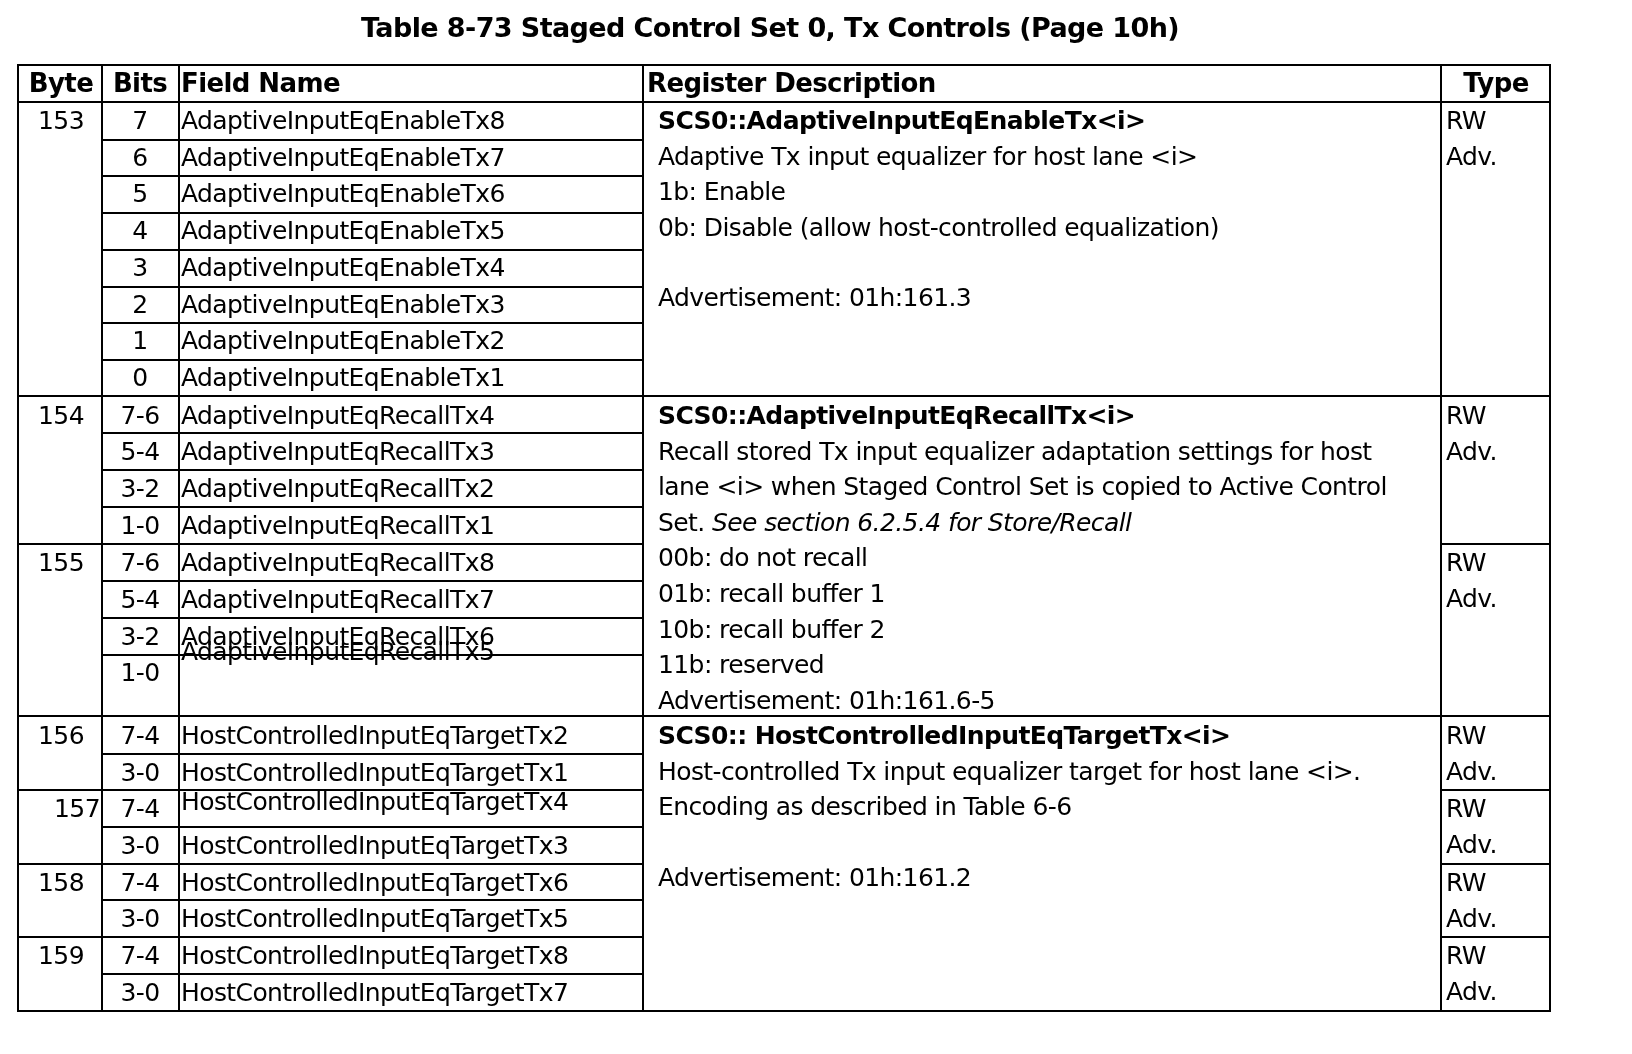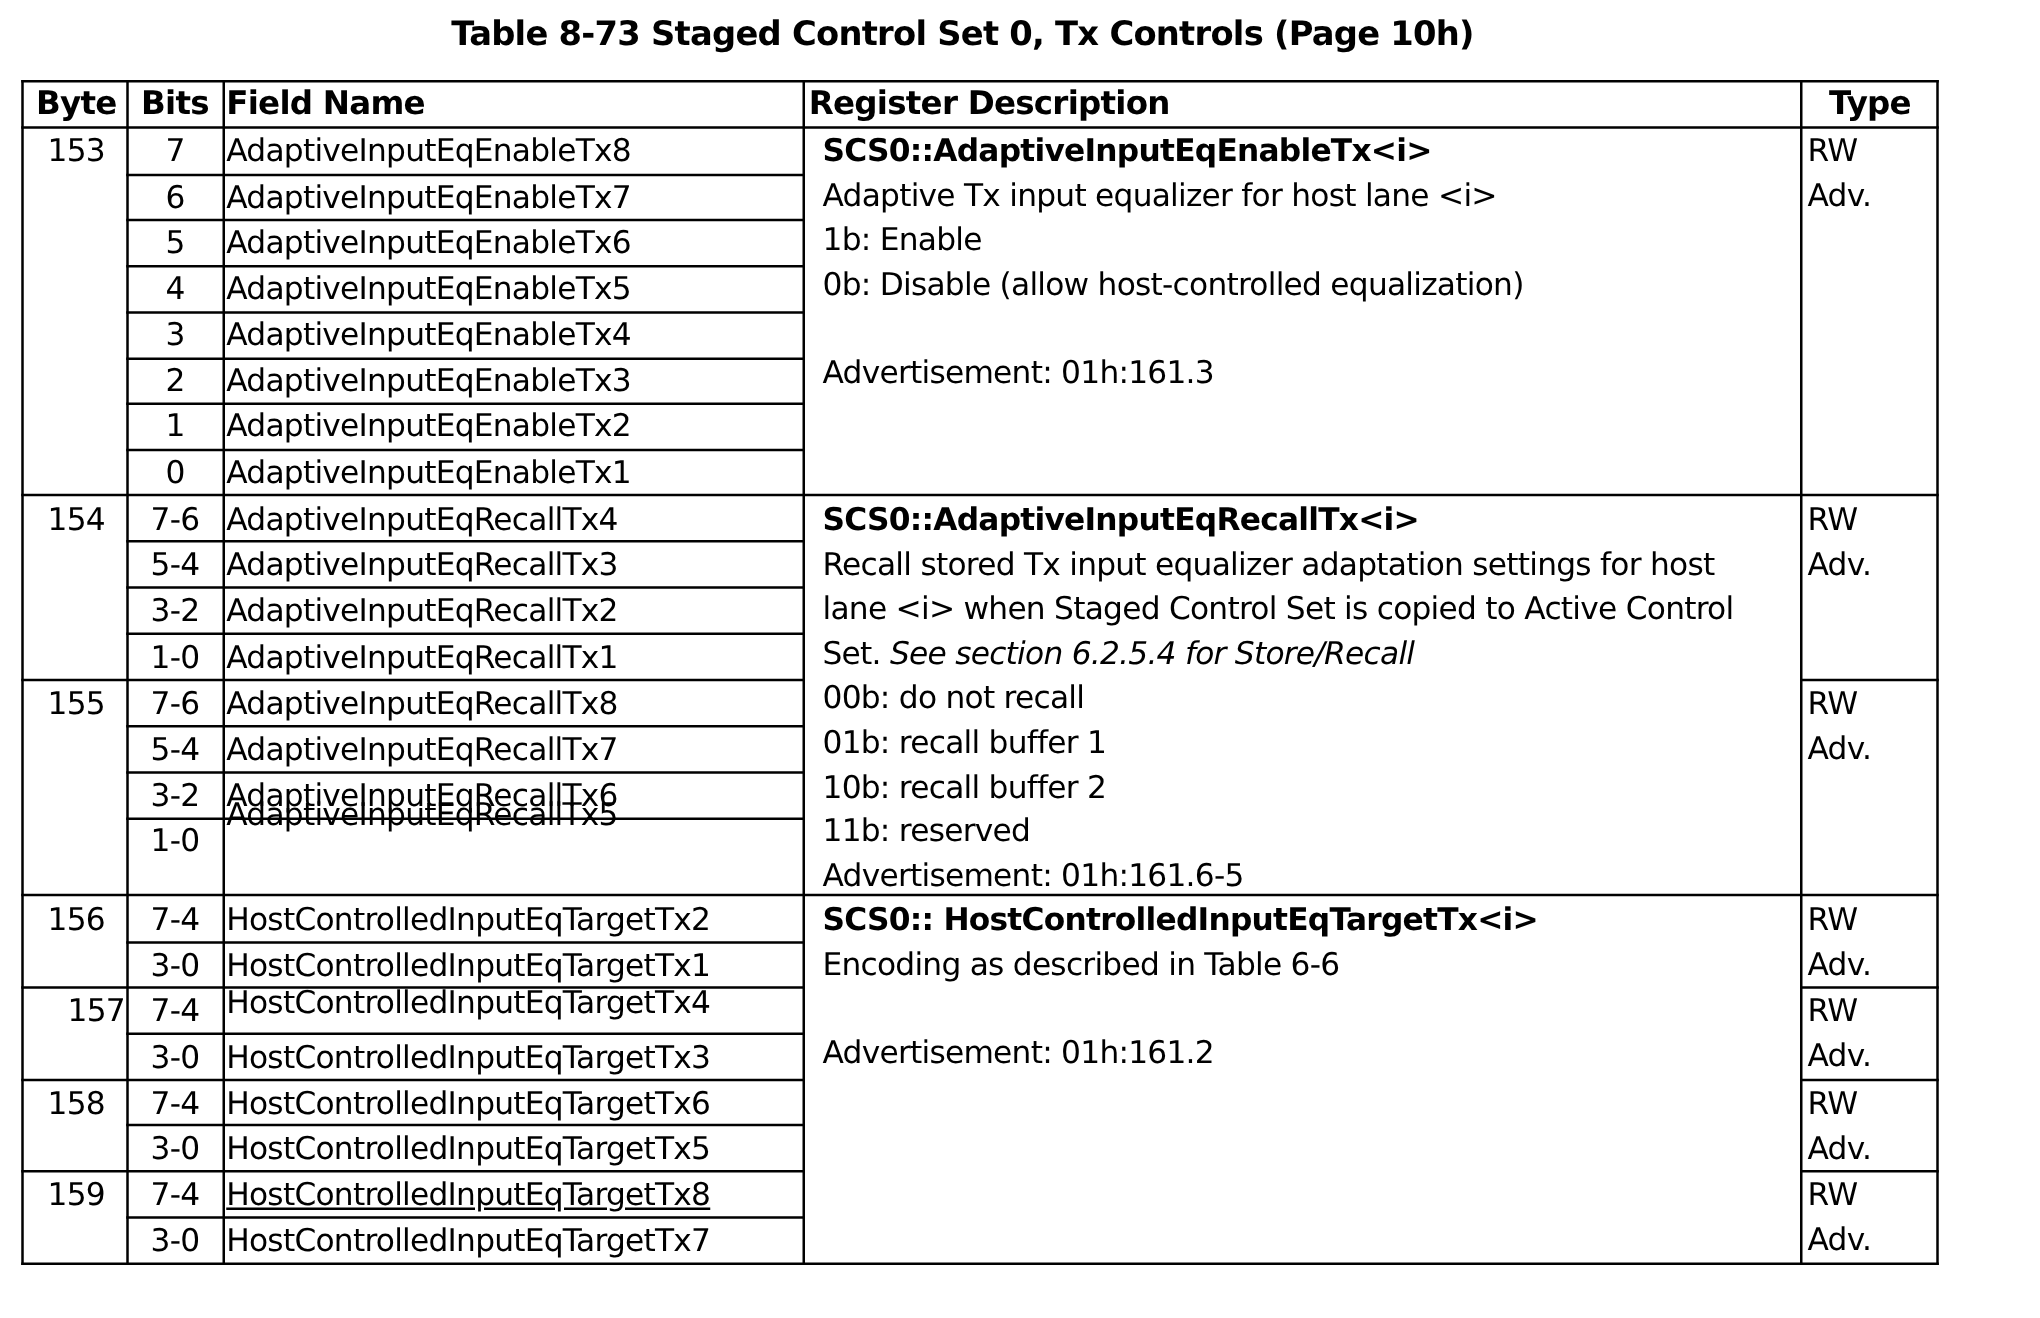--- a/index.html
+++ b/index.html
@@ -44,20 +44,21 @@
     <div>lane &lt;i&gt; when Staged Control Set is copied to Active Control</div>
     <div><span>Set. </span><span class="it">See section 6.2.5.4 for Store/Recall</span></div>
     <div>00b: do not recall</div>
     <div>01b: recall buffer 1</div>
     <div>10b: recall buffer 2</div>
     <div>11b: reserved</div>
     <div>Advertisement: 01h:161.6-5</div>
   </div>
   <div class="cell desc" style="left:643px;top:718px;width:795px;">
     <div class="bold">SCS0:: HostControlledInputEqTargetTx&lt;i&gt;</div>
+    <div>Host-controlled Tx input equalizer target for host lane &lt;i&gt;.</div>
     <div>Encoding as described in Table 6-6</div>
     <div style="height:35px"></div>
     <div>Advertisement: 01h:161.2</div>
   </div>
 <div class="cell c" style="left:102px;top:103px;width:76px;">7</div>
     <div class="cell" style="left:181px;top:103px;width:460px;">AdaptiveInputEqEnableTx8</div>
     <div class="cell c" style="left:102px;top:140px;width:76px;">6</div>
     <div class="cell" style="left:181px;top:140px;width:460px;">AdaptiveInputEqEnableTx7</div>
     <div class="cell c" style="left:102px;top:176px;width:76px;">5</div>
     <div class="cell" style="left:181px;top:176px;width:460px;">AdaptiveInputEqEnableTx6</div>
@@ -93,21 +94,21 @@
     <div class="cell" style="left:181px;top:755px;width:460px;">HostControlledInputEqTargetTx1</div>
     <div class="cell c" style="left:102px;top:791px;width:76px;">7-4</div>
     <div class="cell" style="left:181px;top:784px;width:460px;">HostControlledInputEqTargetTx4</div>
     <div class="cell c" style="left:102px;top:828px;width:76px;">3-0</div>
     <div class="cell" style="left:181px;top:828px;width:460px;">HostControlledInputEqTargetTx3</div>
     <div class="cell c" style="left:102px;top:865px;width:76px;">7-4</div>
     <div class="cell" style="left:181px;top:865px;width:460px;">HostControlledInputEqTargetTx6</div>
     <div class="cell c" style="left:102px;top:901px;width:76px;">3-0</div>
     <div class="cell" style="left:181px;top:901px;width:460px;">HostControlledInputEqTargetTx5</div>
     <div class="cell c" style="left:102px;top:938px;width:76px;">7-4</div>
-    <div class="cell" style="left:181px;top:938px;width:525px;text-decoration:underline;">HostControlledInputEqTargetTx8</div>
+    <div class="cell" style="left:181px;top:938px;width:525px;">HostControlledInputEqTargetTx8</div>
     <div class="cell c" style="left:102px;top:975px;width:76px;">3-0</div>
     <div class="cell" style="left:181px;top:975px;width:460px;">HostControlledInputEqTargetTx7</div>
     <div class="cell c" style="left:20px;top:103px;width:82px;">153</div>
     <div class="cell c" style="left:20px;top:398px;width:82px;">154</div>
     <div class="cell c" style="left:20px;top:545px;width:82px;">155</div>
     <div class="cell c" style="left:20px;top:718px;width:82px;">156</div>
     <div class="cell c" style="left:20px;top:791px;width:82px;padding-left:32px;">157</div>
     <div class="cell c" style="left:20px;top:865px;width:82px;">158</div>
     <div class="cell c" style="left:20px;top:938px;width:82px;">159</div>
     <div class="cell" style="left:1446px;top:103px;width:100px;">RW</div>

